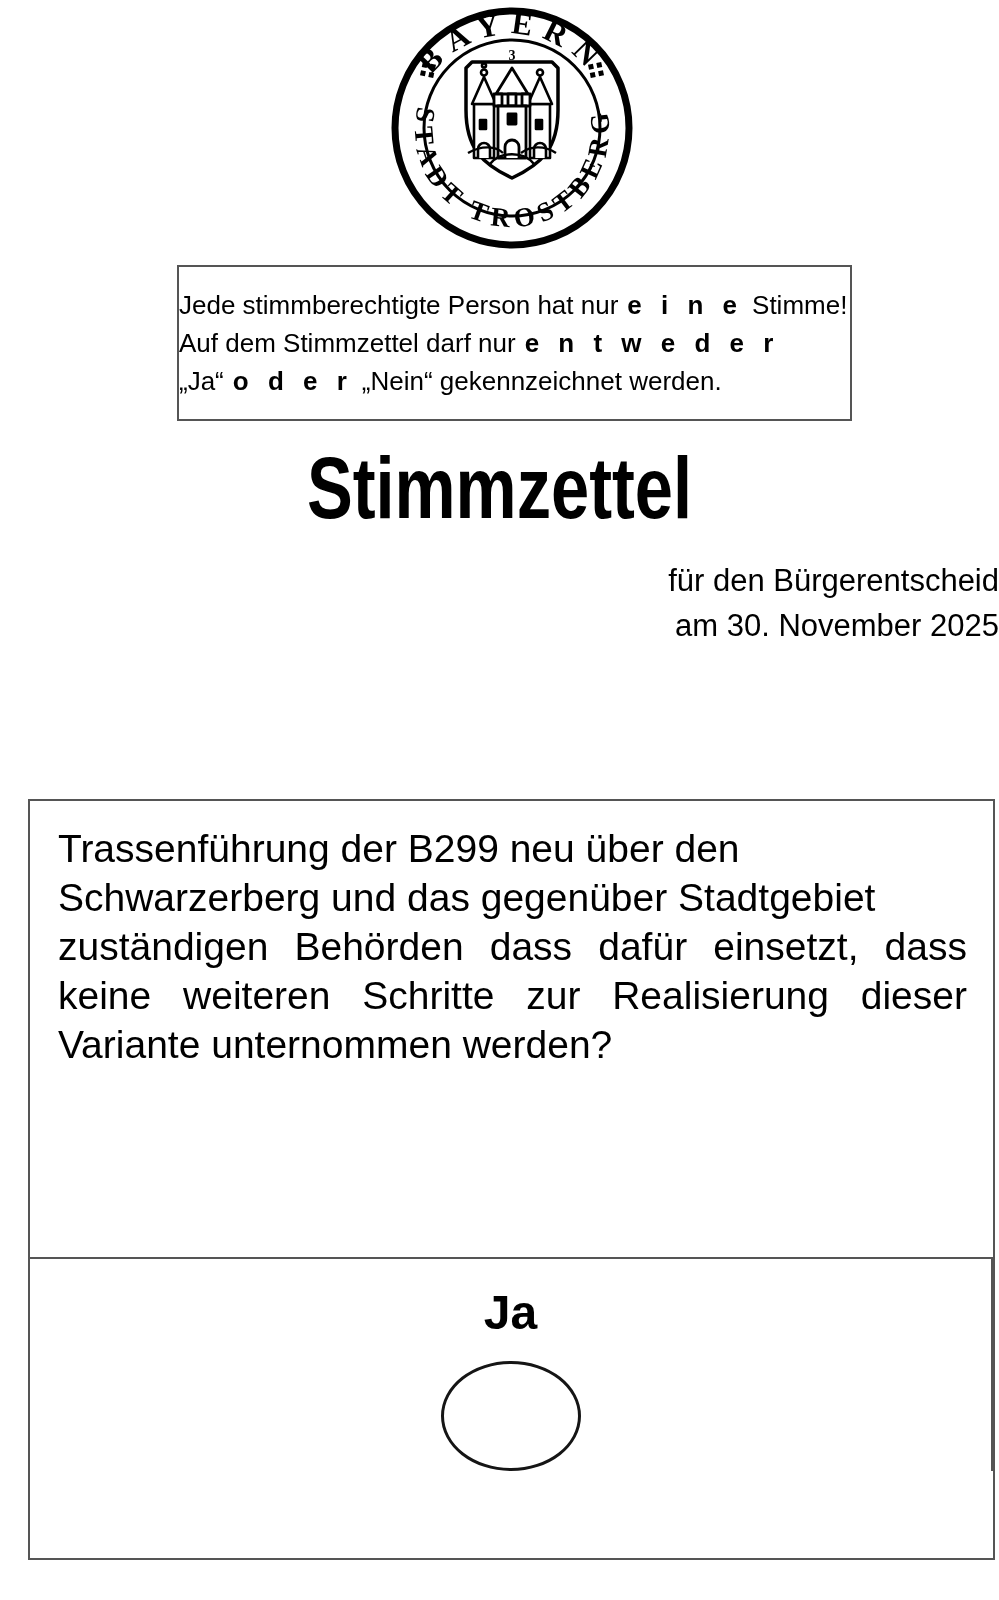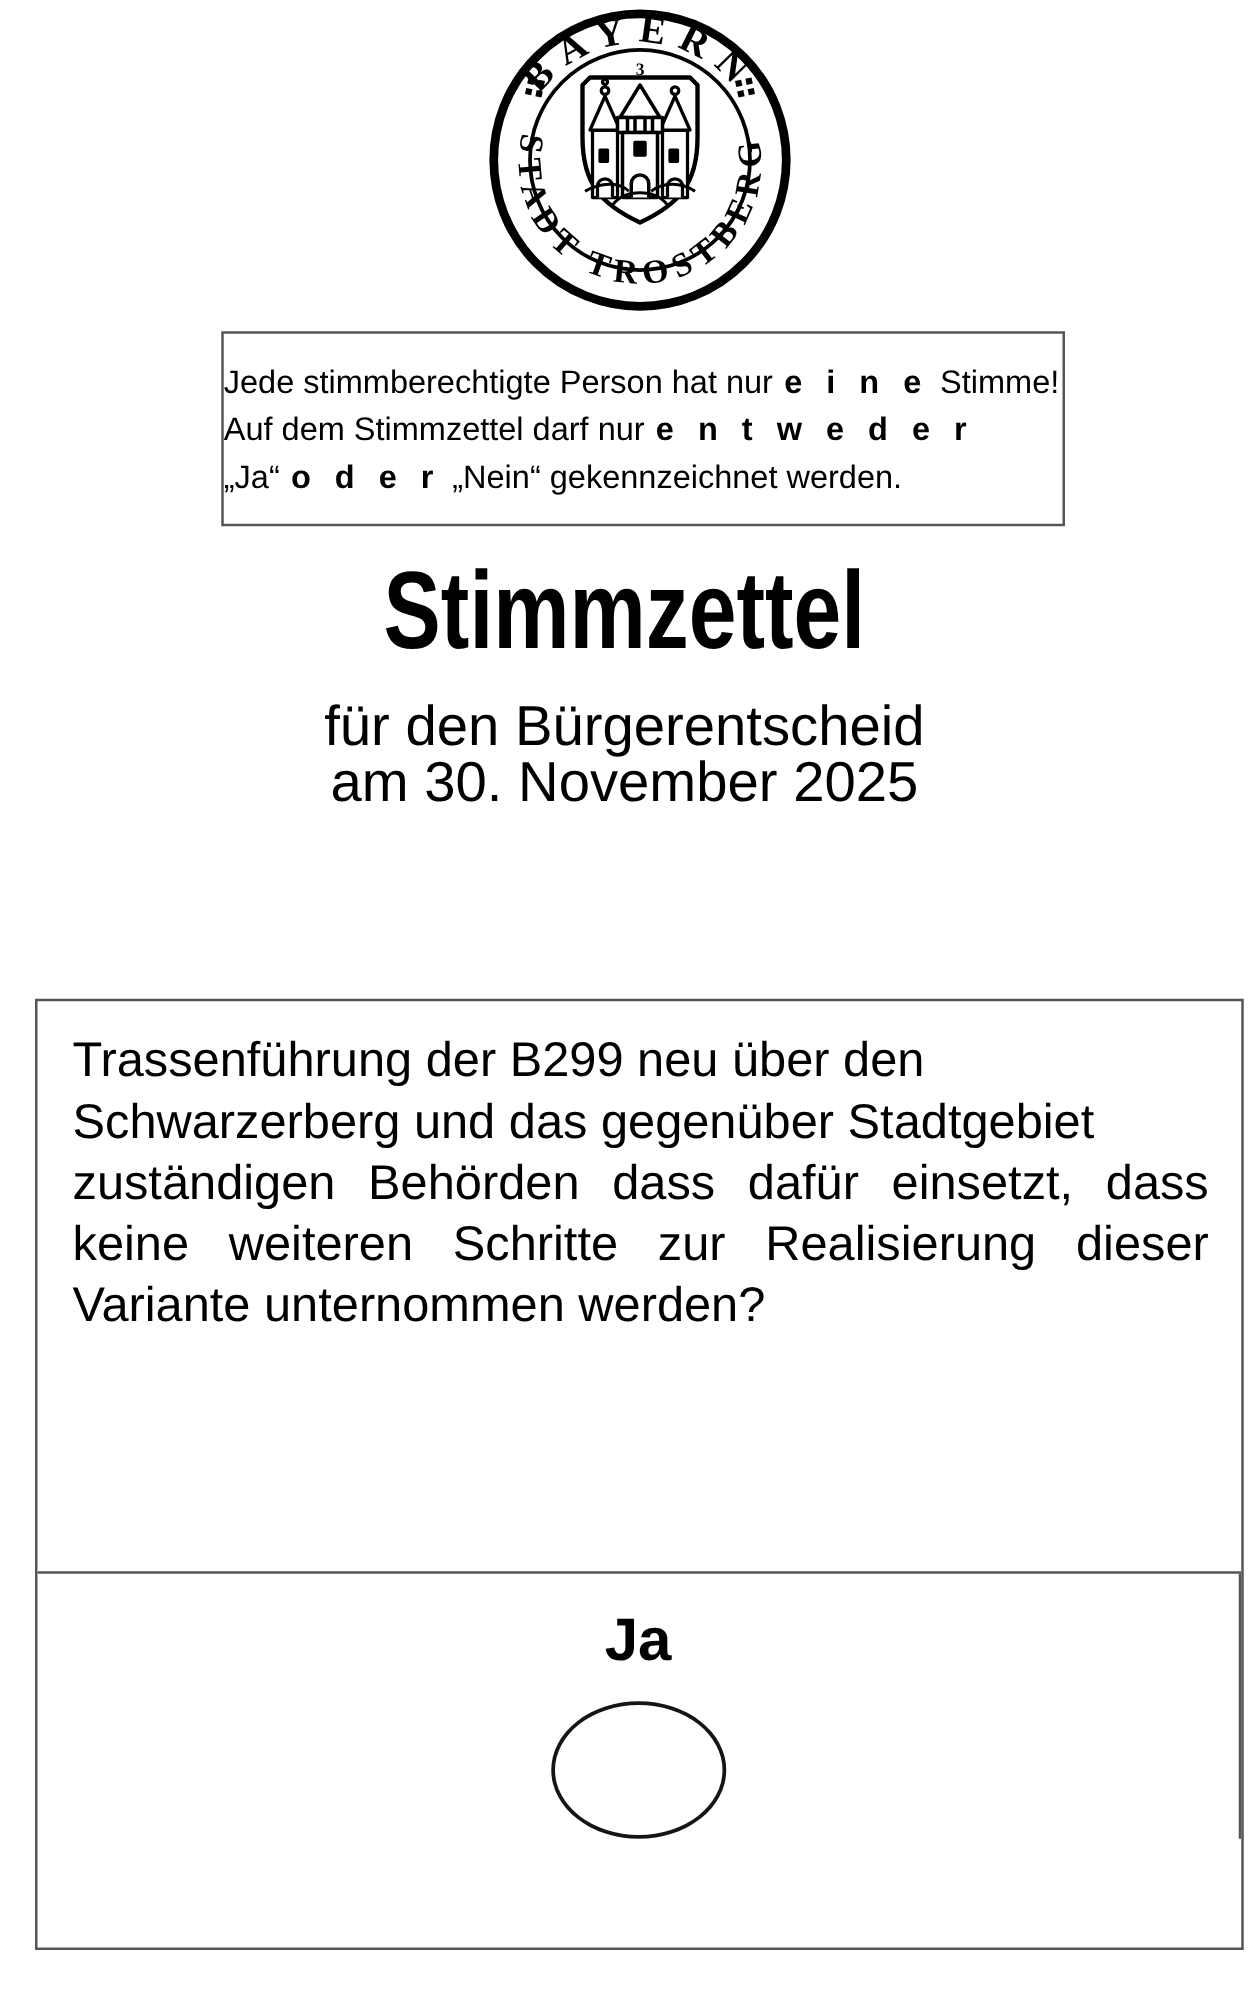--- a/index.html
+++ b/index.html
@@ -21,22 +21,22 @@
     text-align:left;font-size:26px;line-height:38px;
   }
   .notice .bseg{font-weight:bold;letter-spacing:6px;margin:0 9px;white-space:nowrap;}
   
   .title{
     position:absolute;top:444px;left:0;width:999px;text-align:center;
     font-size:88px;line-height:88px;font-weight:bold;
     transform:scaleX(0.78);
   }
   .subtitle{
-    position:absolute;top:558px;left:0;width:999px;text-align:center;
-    font-size:45px;line-height:45px;
+    position:absolute;top:558px;left:0;width:999px;text-align:right;
+    font-size:31px;line-height:45px;
   }
   
   .qbox{
     position:absolute;left:28px;top:799px;width:967px;height:761px;
     border:2px solid #555;box-sizing:border-box;
   }
   .qcell{
     height:458px;box-sizing:border-box;border-bottom:2px solid #555;
     padding:23px 26px 0 28px;
   }

